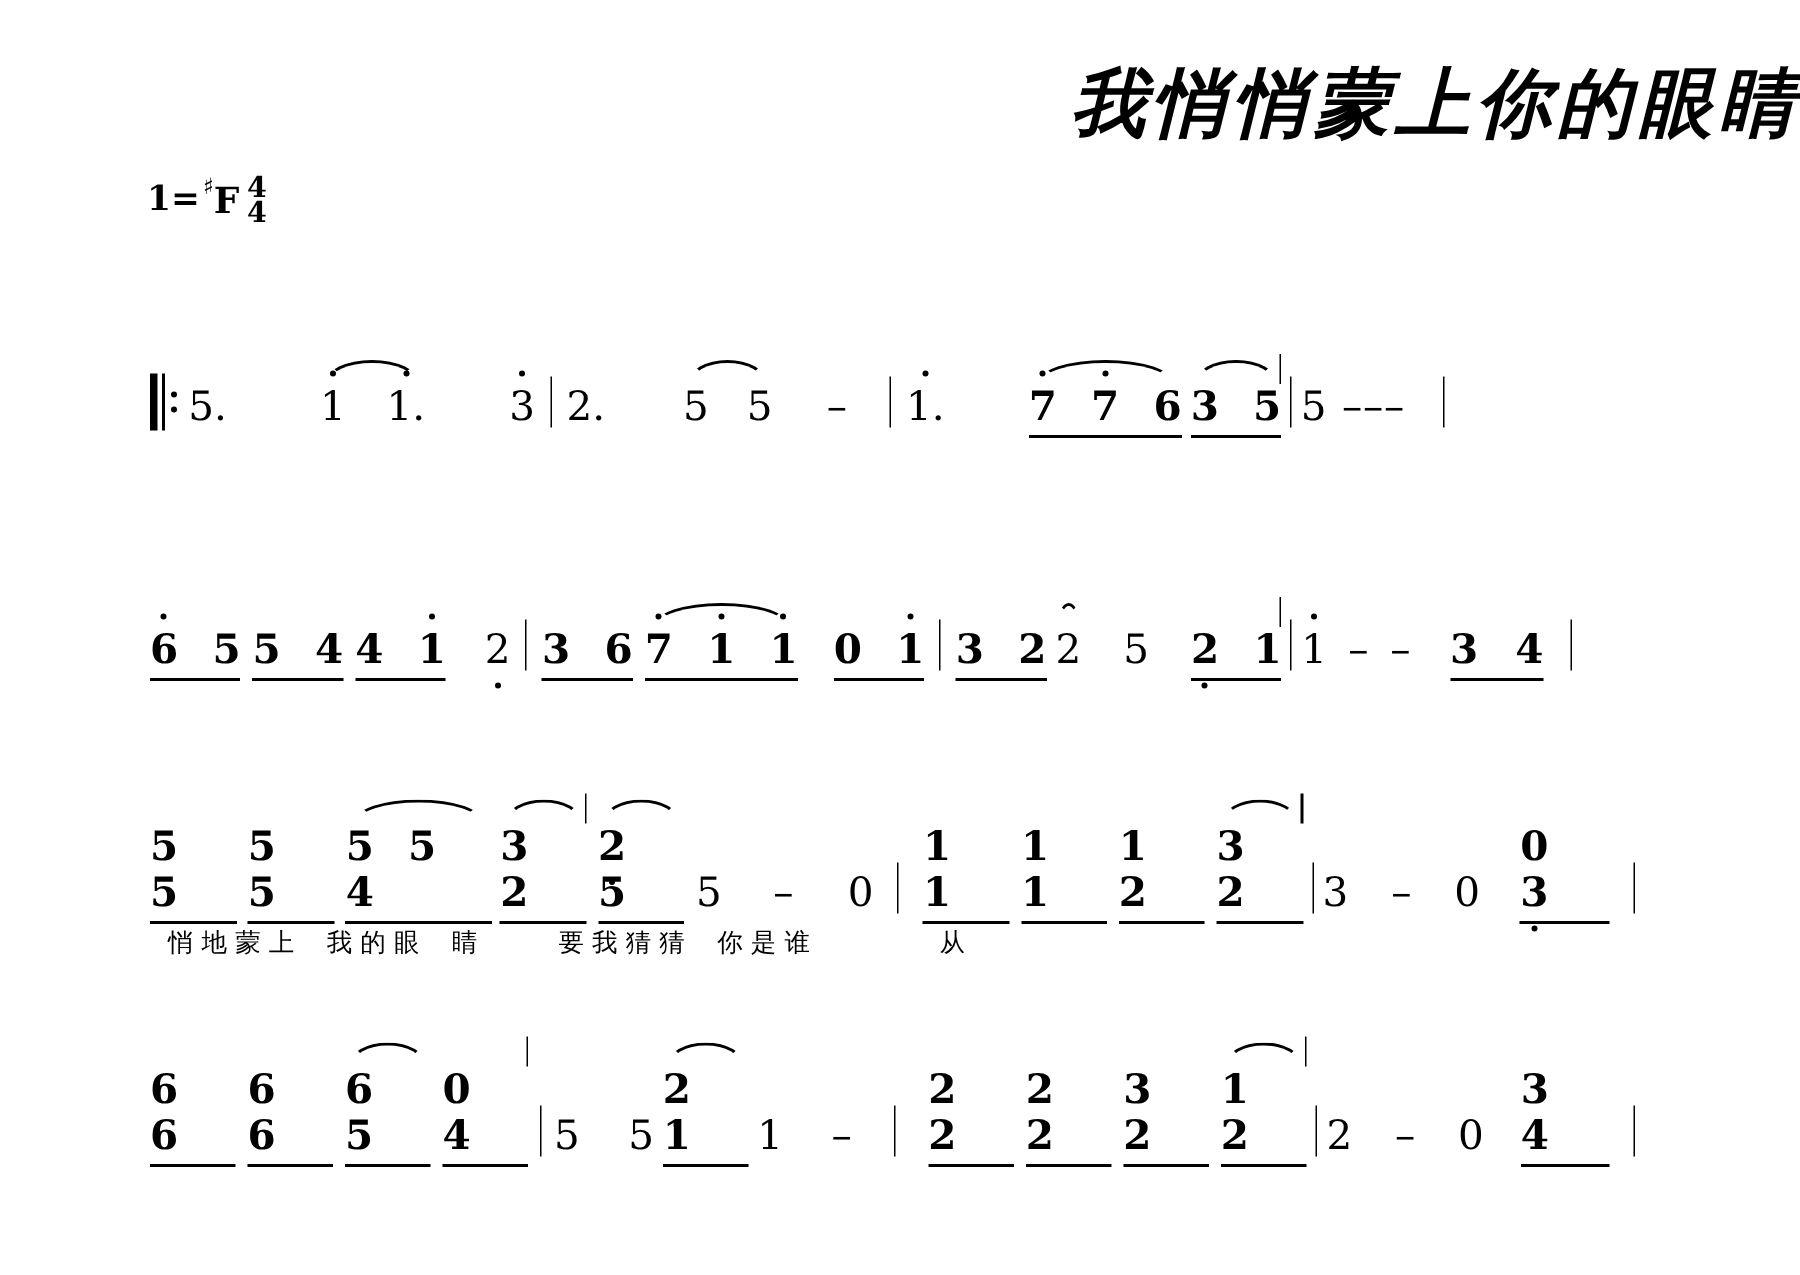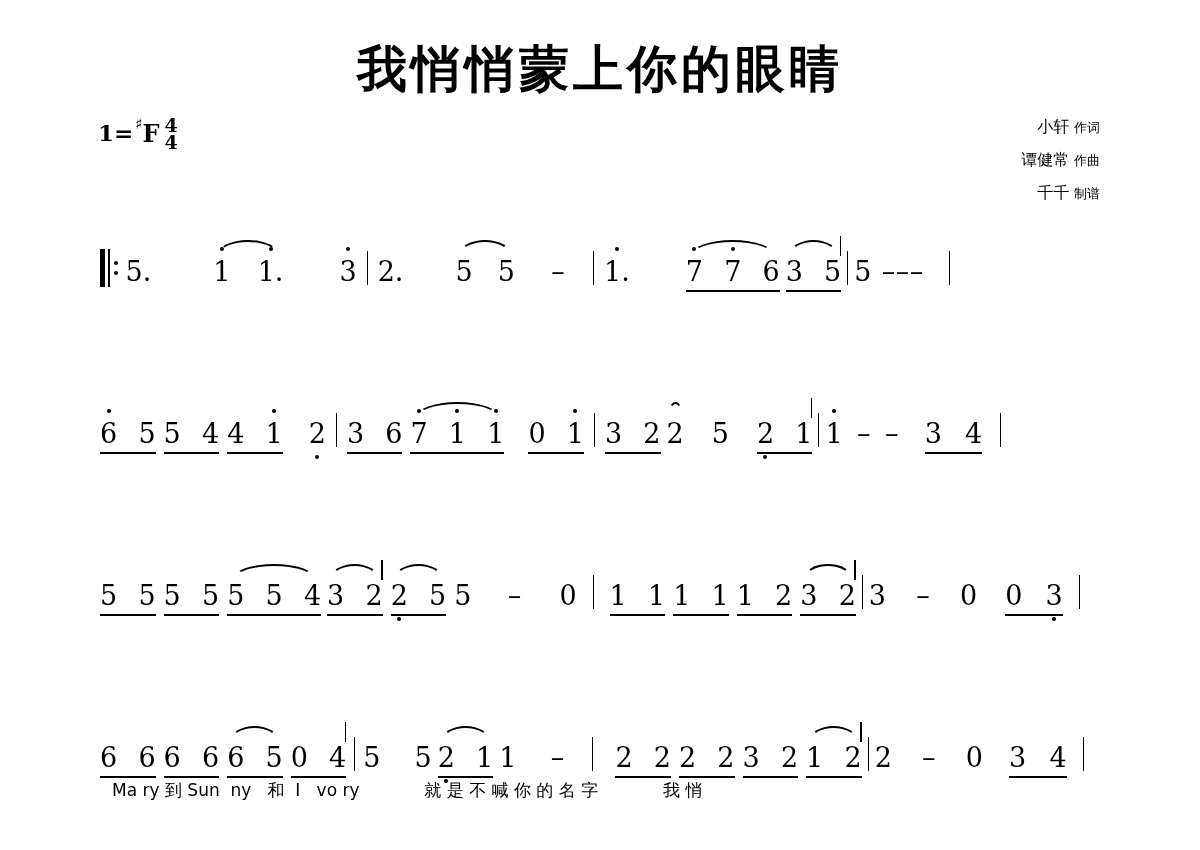--- a/index.html
+++ b/index.html
@@ -11,27 +11,28 @@
     width: 1200px;
     height: 850px;
     overflow: hidden;
     font-family: "Liberation Serif", serif;
     color: #000000;
     position: relative;
   }
 
   
   .sheet-title {
-    text-align: center;
+    text-align: right;
     font-family: "DejaVu Sans", sans-serif;
     font-weight: bold;
     font-size: 50px;
     letter-spacing: 4px;
     margin: 42px 0 0 0;
     line-height: 1.1;
+    font-style: italic;
   }
 
   .header-row {
     position: relative;
     height: 110px;
   }
 
   .key-sig {
     position: absolute;
     left: 98px;
@@ -136,20 +137,21 @@
     border-radius: 50%;
     background: #000;
   }
   .dotup::before { top: -9px; }
   .dotdn::after { bottom: -10px; }
 
   
   .beam {
     position: relative;
     display: inline-block;
+    font-weight: bold;
   }
   .beam::after {
     content: "";
     position: absolute;
     left: 0;
     right: 0;
     bottom: -5px;
     height: 2px;
     background: #000;
   }
@@ -240,34 +242,20 @@
       <span>=</span>
       <span class="sharp">♯</span>
       <span class="keyletter">F</span>
       <span class="timesig">
         <span>4</span>
         <span>4</span>
       </span>
     </div>
 
 
-    <div class="credits">
-      <div>
-        <span class="big">小轩</span>
-        <span class="role">作词</span>
-      </div>
-      <div>
-        <span class="big">谭健常</span>
-        <span class="role">作曲</span>
-      </div>
-      <div>
-        <span class="big">千千</span>
-        <span class="role">制谱</span>
-      </div>
-    </div>
   </div>
 
   <div class="system" style="margin-top:14px;">
     <div class="notes-line">
       <span class="repeat-start">
         <span class="thick"></span>
           <span class="thin"></span>
         <span class="dots">
             <i></i>
             <i></i>
@@ -504,20 +492,23 @@
       <span class="sp" style="width:30px"></span>
       <span class="n">0</span>
       <span class="sp" style="width:28px"></span>
       <span class="beam">
         <span class="n">0</span>
         <span class="sp" style="width:6px"></span>
         <span class="n dotdn">3</span>
       </span>
       <span class="bar" style="margin-left:16px"></span>
     </div>
+    <div class="lyric-line">
+      <span class="lyr" style="left:12px">悄 地 蒙 上    我 的 眼    睛          要 我 猜 猜    你 是 谁                从</span>
+    </div>
   </div>
 
   <div class="system" style="margin-top:28px;">
     <div class="notes-line">
       <span class="beam">
         <span class="n">6</span>
         <span class="sp" style="width:4px"></span>
         <span class="n">6</span>
       </span>
       <span class="sp" style="width:8px"></span>
@@ -597,18 +588,15 @@
       <span class="sp" style="width:30px"></span>
       <span class="n">0</span>
       <span class="sp" style="width:26px"></span>
       <span class="beam">
         <span class="n">3</span>
         <span class="sp" style="width:6px"></span>
         <span class="n">4</span>
       </span>
       <span class="bar" style="margin-left:16px"></span>
     </div>
-    <div class="lyric-line">
-      <span class="lyr" style="left:12px">Ma ry 到 Sun  ny   和  I   vo ry            就 是 不 喊 你 的 名 字            我 悄</span>
-    </div>
   </div>
 
 </div>
 
 </body></html>

